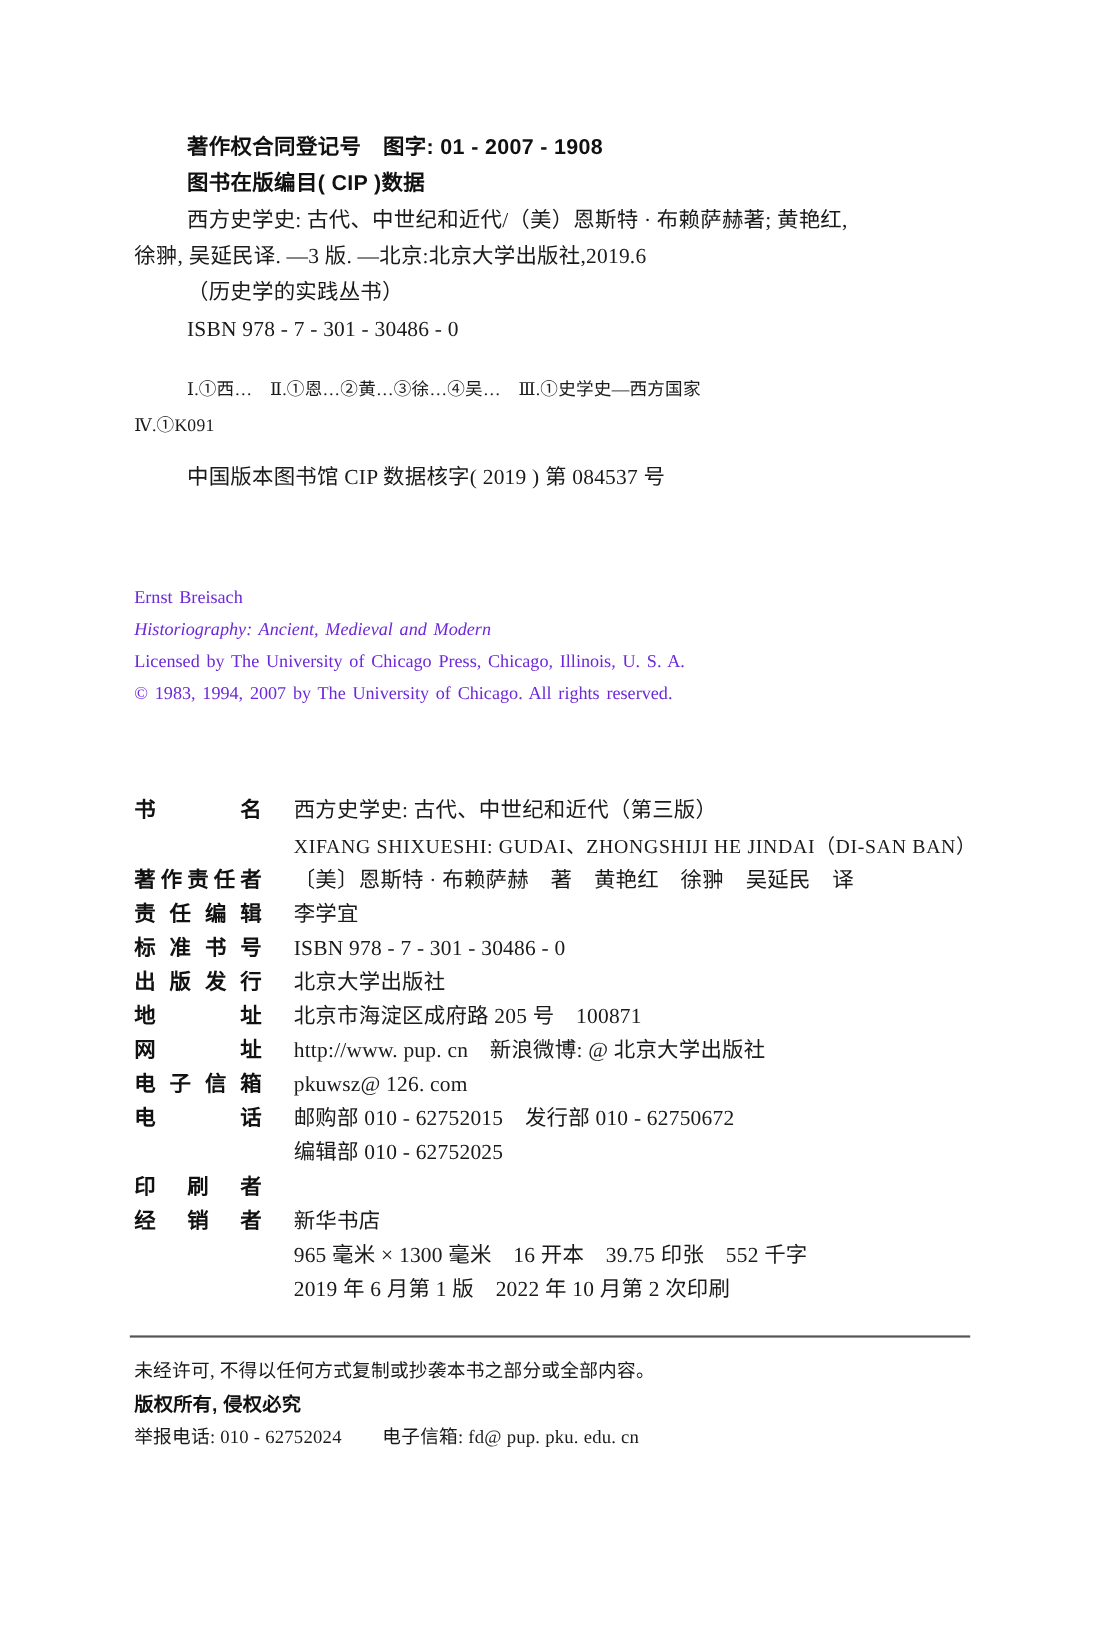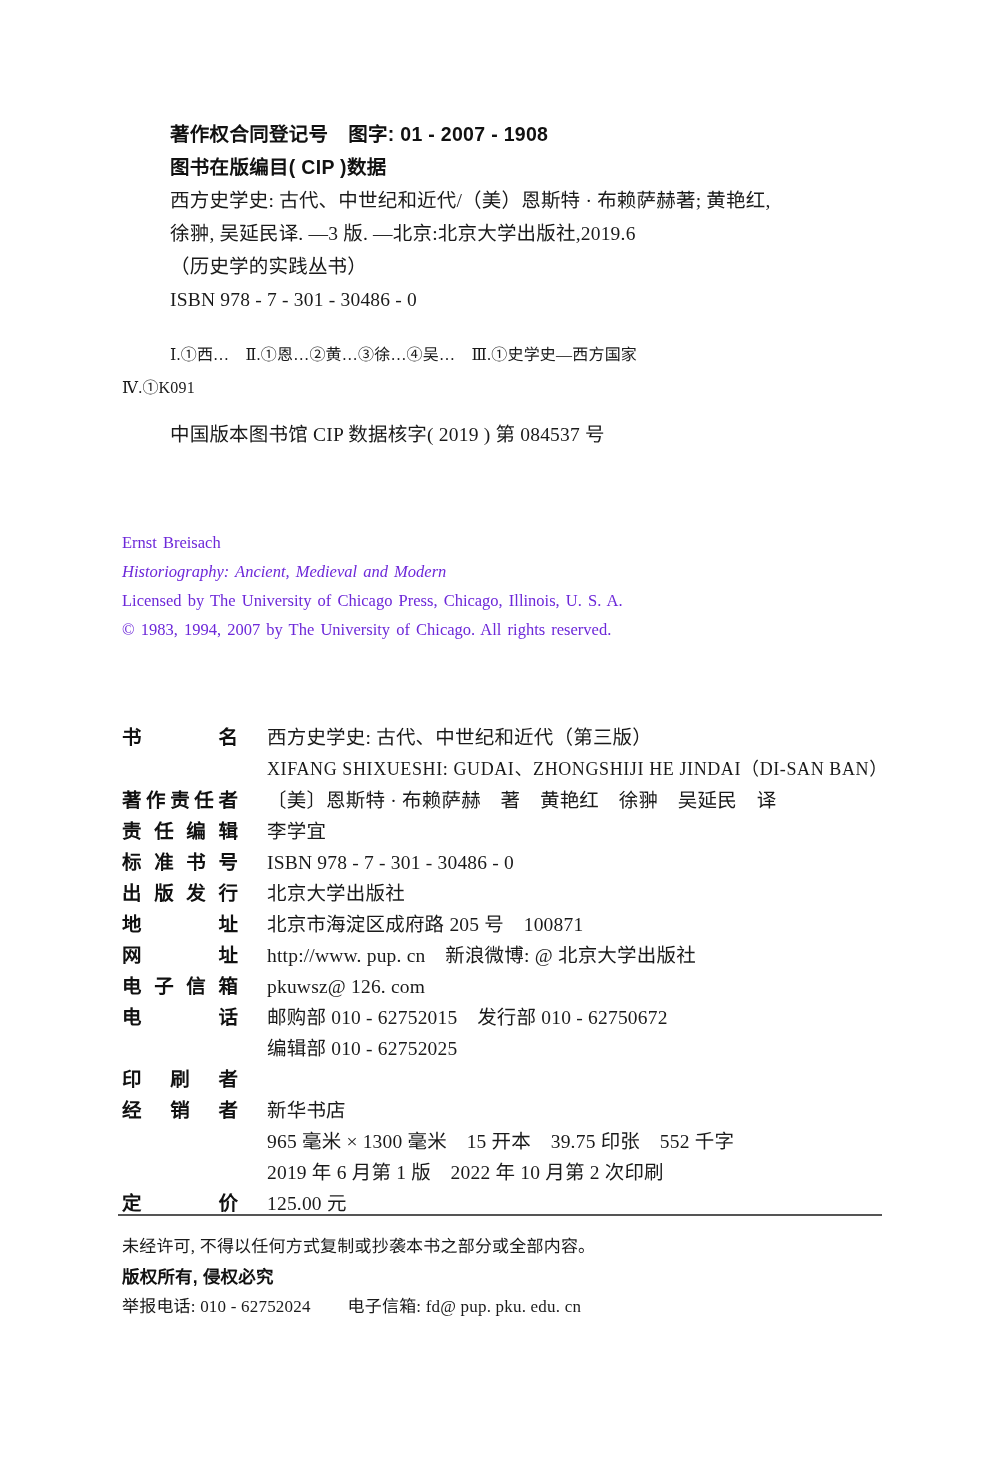--- a/index.html
+++ b/index.html
@@ -46,21 +46,20 @@
     font-size: 19.5px;
     line-height: 33px;
     letter-spacing: 0.2px;
     color: #1a1a1a;
   }
   .cip-indent {
     text-indent: 48px;
   }
   .cip-hang {
     text-indent: 0;
-    margin-left: 48px;
   }
   .cip-spacer-sm { height: 14px; }
   .cip-spacer-md { height: 22px; }
 
   .cip-codes {
     font-size: 16px;
     line-height: 33px;
     letter-spacing: 0.2px;
   }
   .cip-codes .row1 { text-indent: 48px; }
@@ -251,29 +250,25 @@
 
     <div class="colo-row empty">
       <div class="colo-label">印刷者</div>
       <div class="colo-value"></div>
     </div>
 
     <div class="colo-row triple">
       <div class="colo-label">经销者</div>
       <div class="colo-value">
         <span class="subline">新华书店</span>
-        <span class="subline">965 毫米 × 1300 毫米　15 开本　39.75 印张　552 千字</span>
+        <span class="subline">965 毫米 × 1300 毫米　16 开本　39.75 印张　552 千字</span>
         <span class="subline">2019 年 6 月第 1 版　2022 年 10 月第 2 次印刷</span>
       </div>
     </div>
 
-    <div class="colo-row">
-      <div class="colo-label">定价</div>
-      <div class="colo-value">125.00 元</div>
-    </div>
 
   </div>
 
   <div class="divider"></div>
 
   <div class="footer">
     <span class="footer-line">未经许可, 不得以任何方式复制或抄袭本书之部分或全部内容。</span>
     <span class="footer-line footer-bold">版权所有, 侵权必究</span>
     <span class="footer-line">
       <span>举报电话: 010 - 62752024</span>

